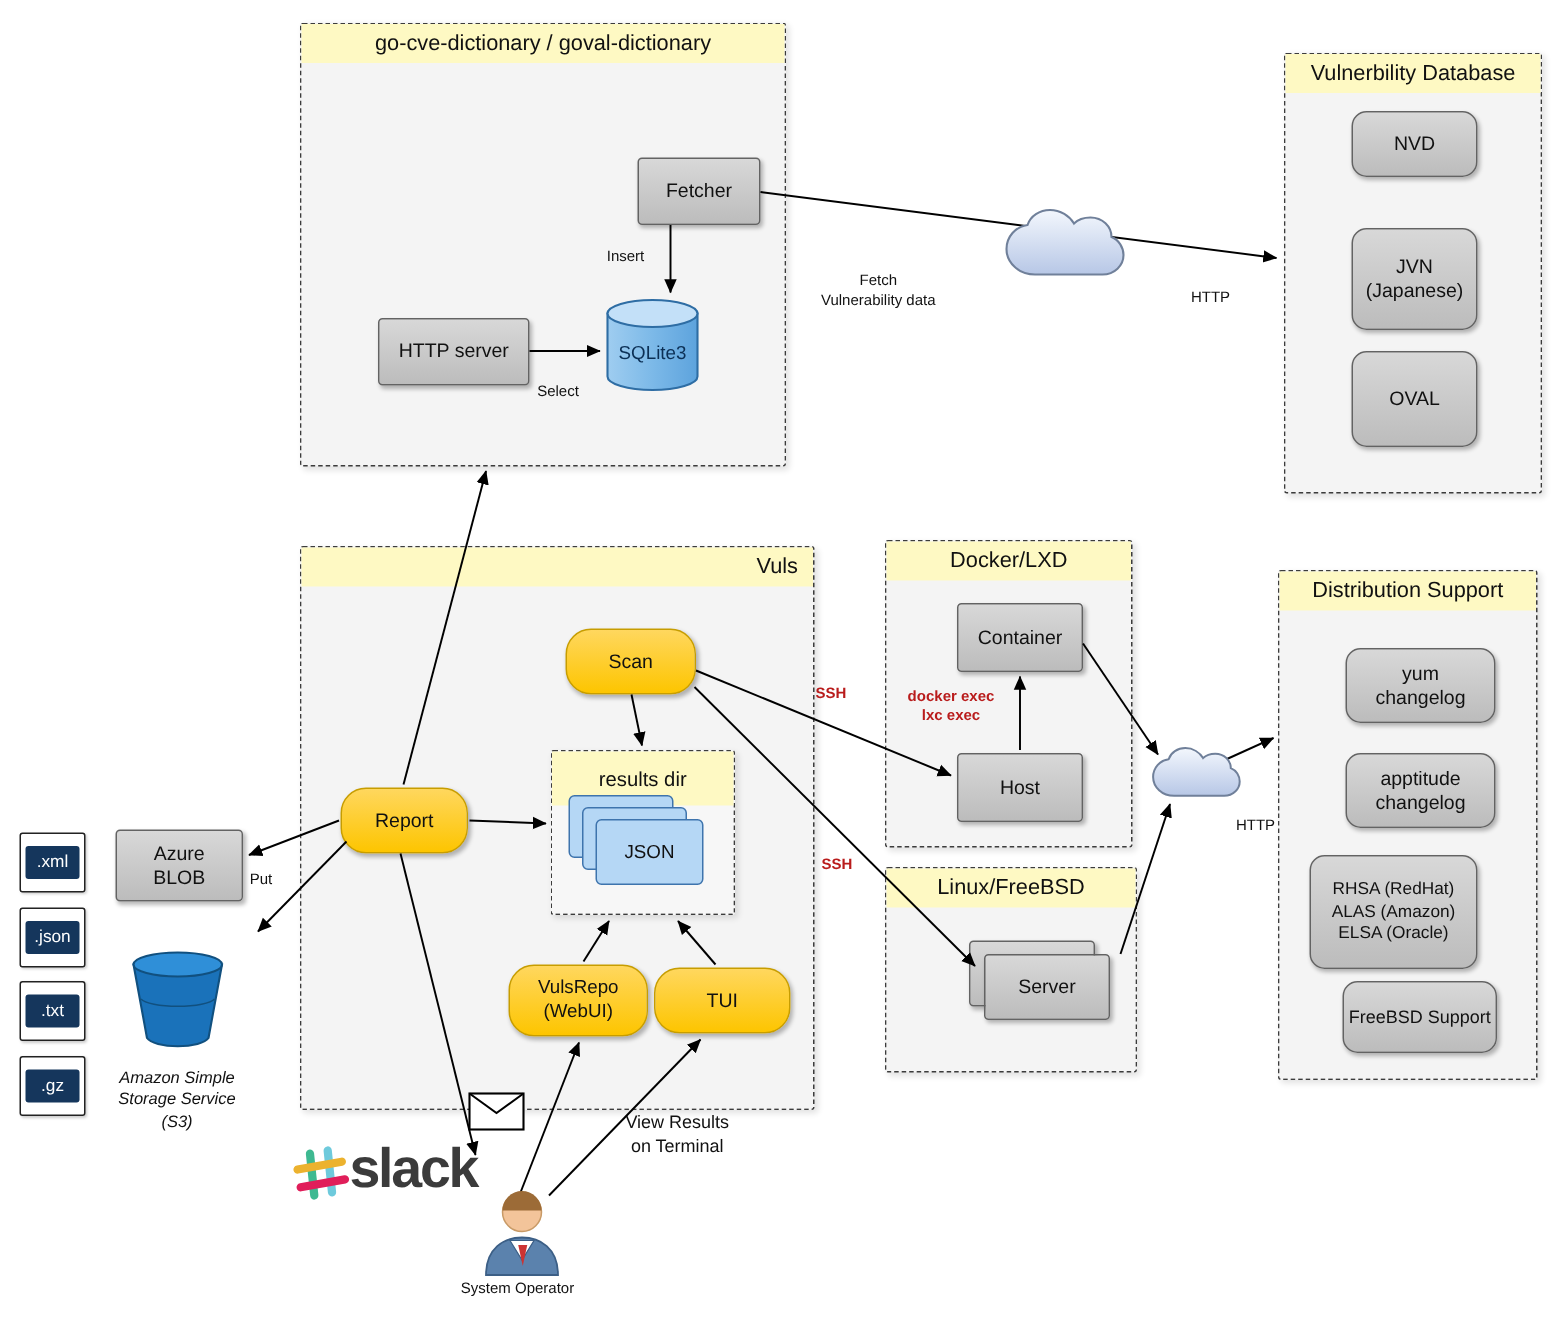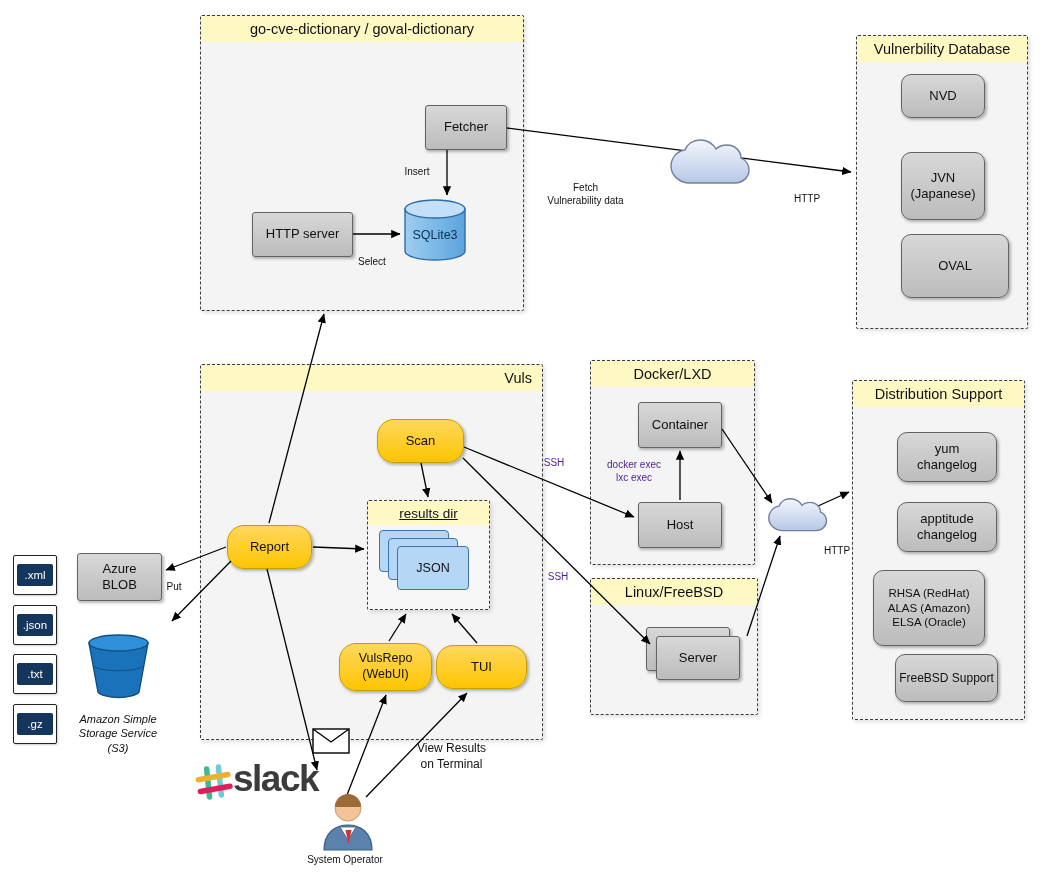--- a/index.html
+++ b/index.html
@@ -21,21 +21,21 @@
     box-shadow: 2px 2px 4px rgba(0,0,0,0.12);
   }
   .ctitle {
     position: absolute; top: 0; left: 0; right: 0;
     height: 26px;
     background: #fef9c3;
     display: flex; align-items: center; justify-content: center;
     font-size: 14.5px; color: #111;
   }
   .ctitle.right { justify-content: flex-end; padding-right: 10px; }
-  .ctitle.small { height: 24px; font-size: 13.5px; text-decoration: underline; }
+  .ctitle.small { height: 36px; font-size: 13.5px; }
 
   .node {
     position: absolute;
     display: flex; align-items: center; justify-content: center;
     text-align: center;
     font-size: 13px;
     white-space: pre-line;
     line-height: 1.25;
   }
   .gray {
@@ -60,21 +60,21 @@
     font-size: 12.5px;
   }
   .label {
     position: absolute;
     font-size: 10px;
     color: #111;
     white-space: pre-line;
     text-align: center;
     line-height: 1.3;
   }
-  .label.blue { color: #4c1d95; font-weight: normal; }
+  .label.blue { color: #b91c1c; font-weight: bold; }
   .label.tiny { font-size: 11px; font-style: italic; }
 
   .file-icon {
     position: absolute;
     width: 44px; height: 40px;
     background: #ffffff;
     border: 1.6px solid #222;
     border-radius: 2px;
     box-shadow: 1px 1px 2px rgba(0,0,0,0.2);
   }
@@ -121,21 +121,21 @@
 <div class="container" style="left:367px;top:500px;width:123px;height:110px;background:#f7f7f7">
   <div class="ctitle small">results dir</div>
 </div>
 
 <div class="node gray" style="left:425px;top:105px;width:82px;height:45px">Fetcher</div>
 <div class="node gray" style="left:252px;top:212px;width:101px;height:45px">HTTP server</div>
 
 <div class="node gray round" style="left:901px;top:74px;width:84px;height:44px">NVD</div>
 <div class="node gray round" style="left:901px;top:152px;width:84px;height:68px">JVN
 (Japanese)</div>
-<div class="node gray round" style="left:901px;top:234px;width:108px;height:64px">OVAL</div>
+<div class="node gray round" style="left:901px;top:234px;width:84px;height:64px">OVAL</div>
 
 <div class="node yellow" style="left:377px;top:419px;width:87px;height:44px">Scan</div>
 <div class="node yellow" style="left:227px;top:525px;width:85px;height:44px">Report</div>
 <div class="node yellow" style="left:339px;top:643px;width:93px;height:48px;font-size:12.5px">VulsRepo
 (WebUI)</div>
 <div class="node yellow" style="left:436px;top:645px;width:91px;height:44px">TUI</div>
 
 <div class="doc" style="left:379px;top:530px;width:70px;height:42px"></div>
 <div class="doc" style="left:388px;top:538px;width:70px;height:42px"></div>
 <div class="doc" style="left:397px;top:546px;width:72px;height:44px">JSON</div>

